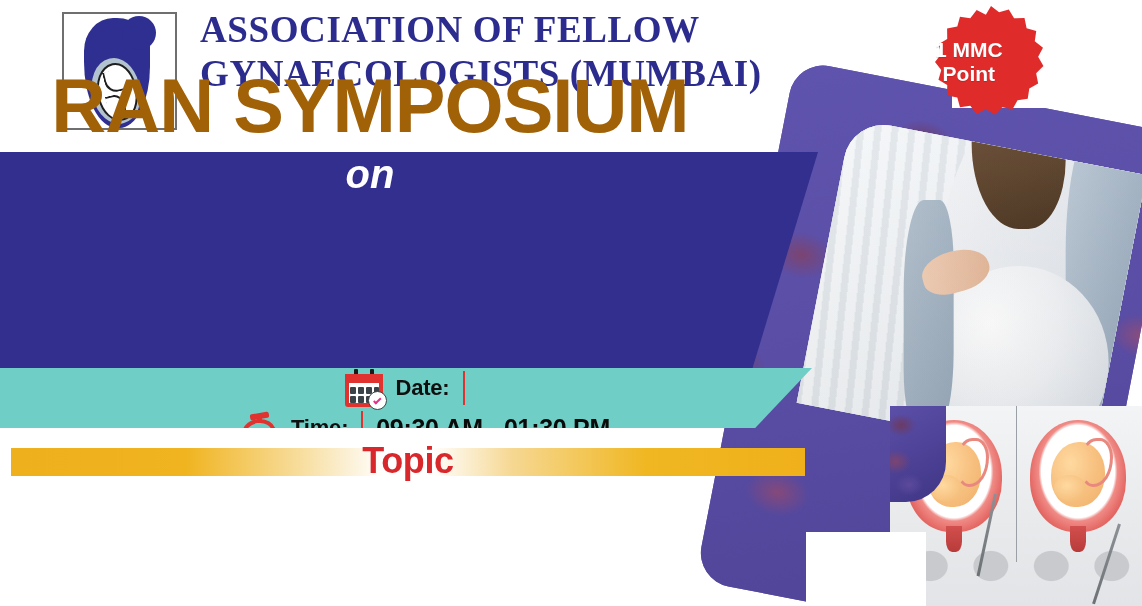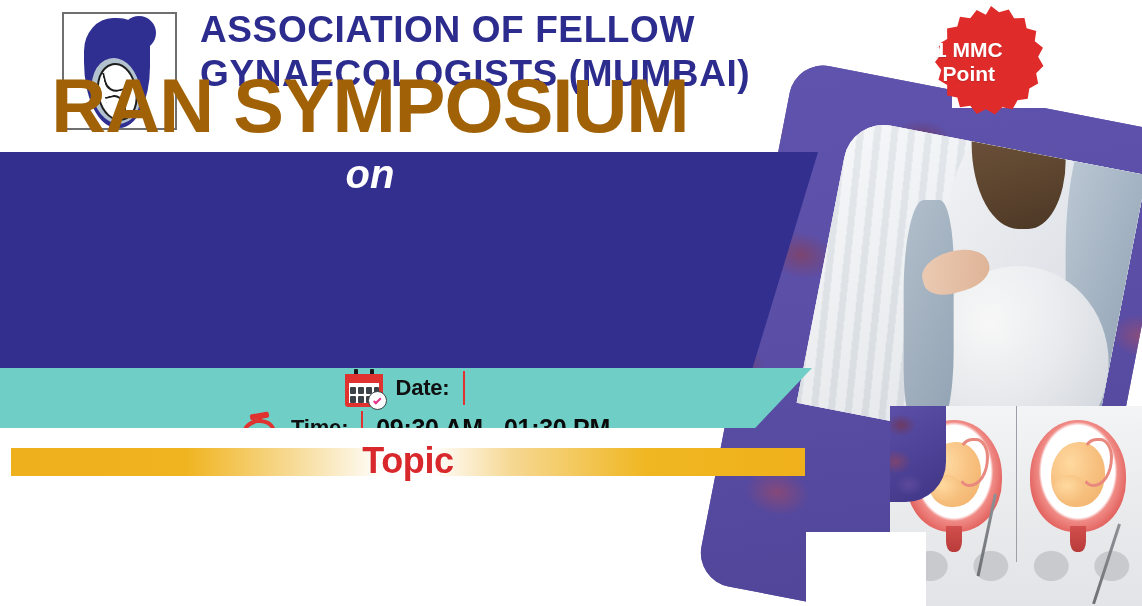--- a/index.html
+++ b/index.html
@@ -235,21 +235,21 @@
   }
   .logo-fetus::after {
     content:""; position:absolute; left:14%; top:54%; width:44%; height:34%;
     border-right:2px solid #1e1e1e; border-top:2px solid #1e1e1e;
     border-radius:0 60% 0 0;
   }
 
   .org-title {
     position:absolute; left:200px; top:8px; width:700px;
     color:#2c2c8e;
-    font-family:Liberation Sans, sans-serif;
+    font-family:Liberation Serif, serif;
     font-weight:bold;
     font-size:37px;
     line-height:1.18;
     letter-spacing:0.6px;
   }
   .org-title .l2 { display:block; }
 
   
   .mmc-badge {
     position:absolute; left:935px; top:6px;

